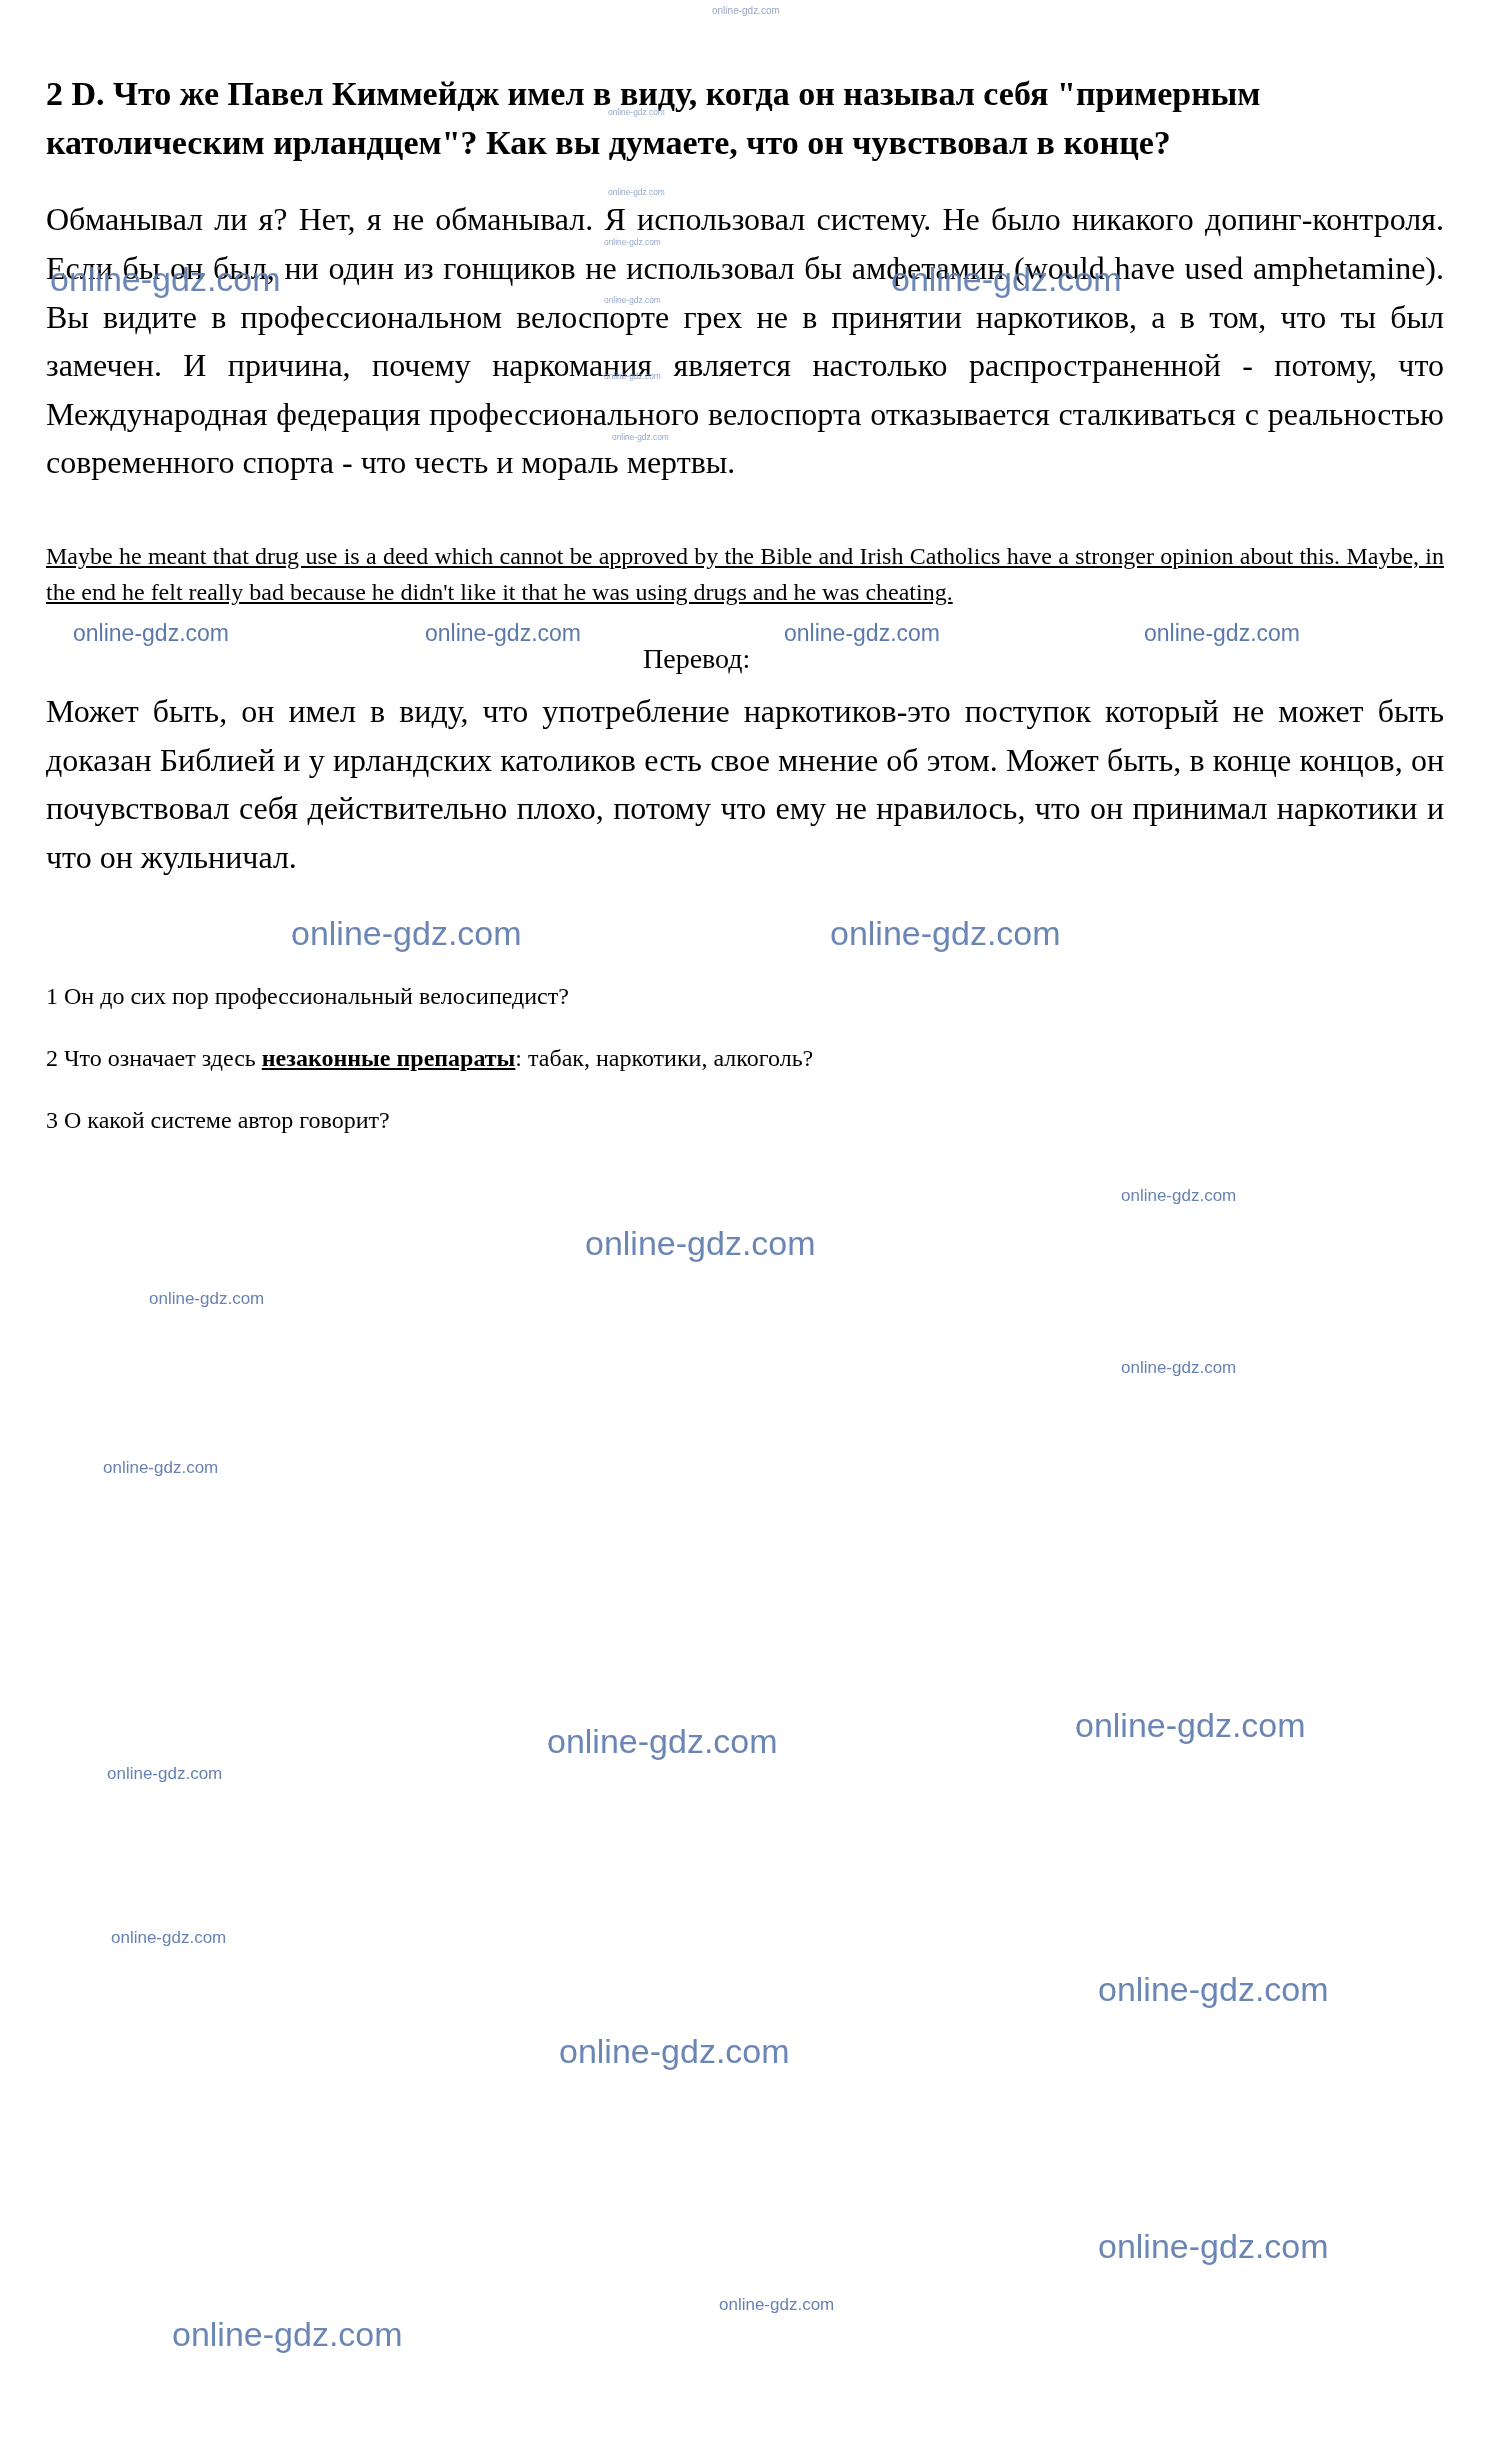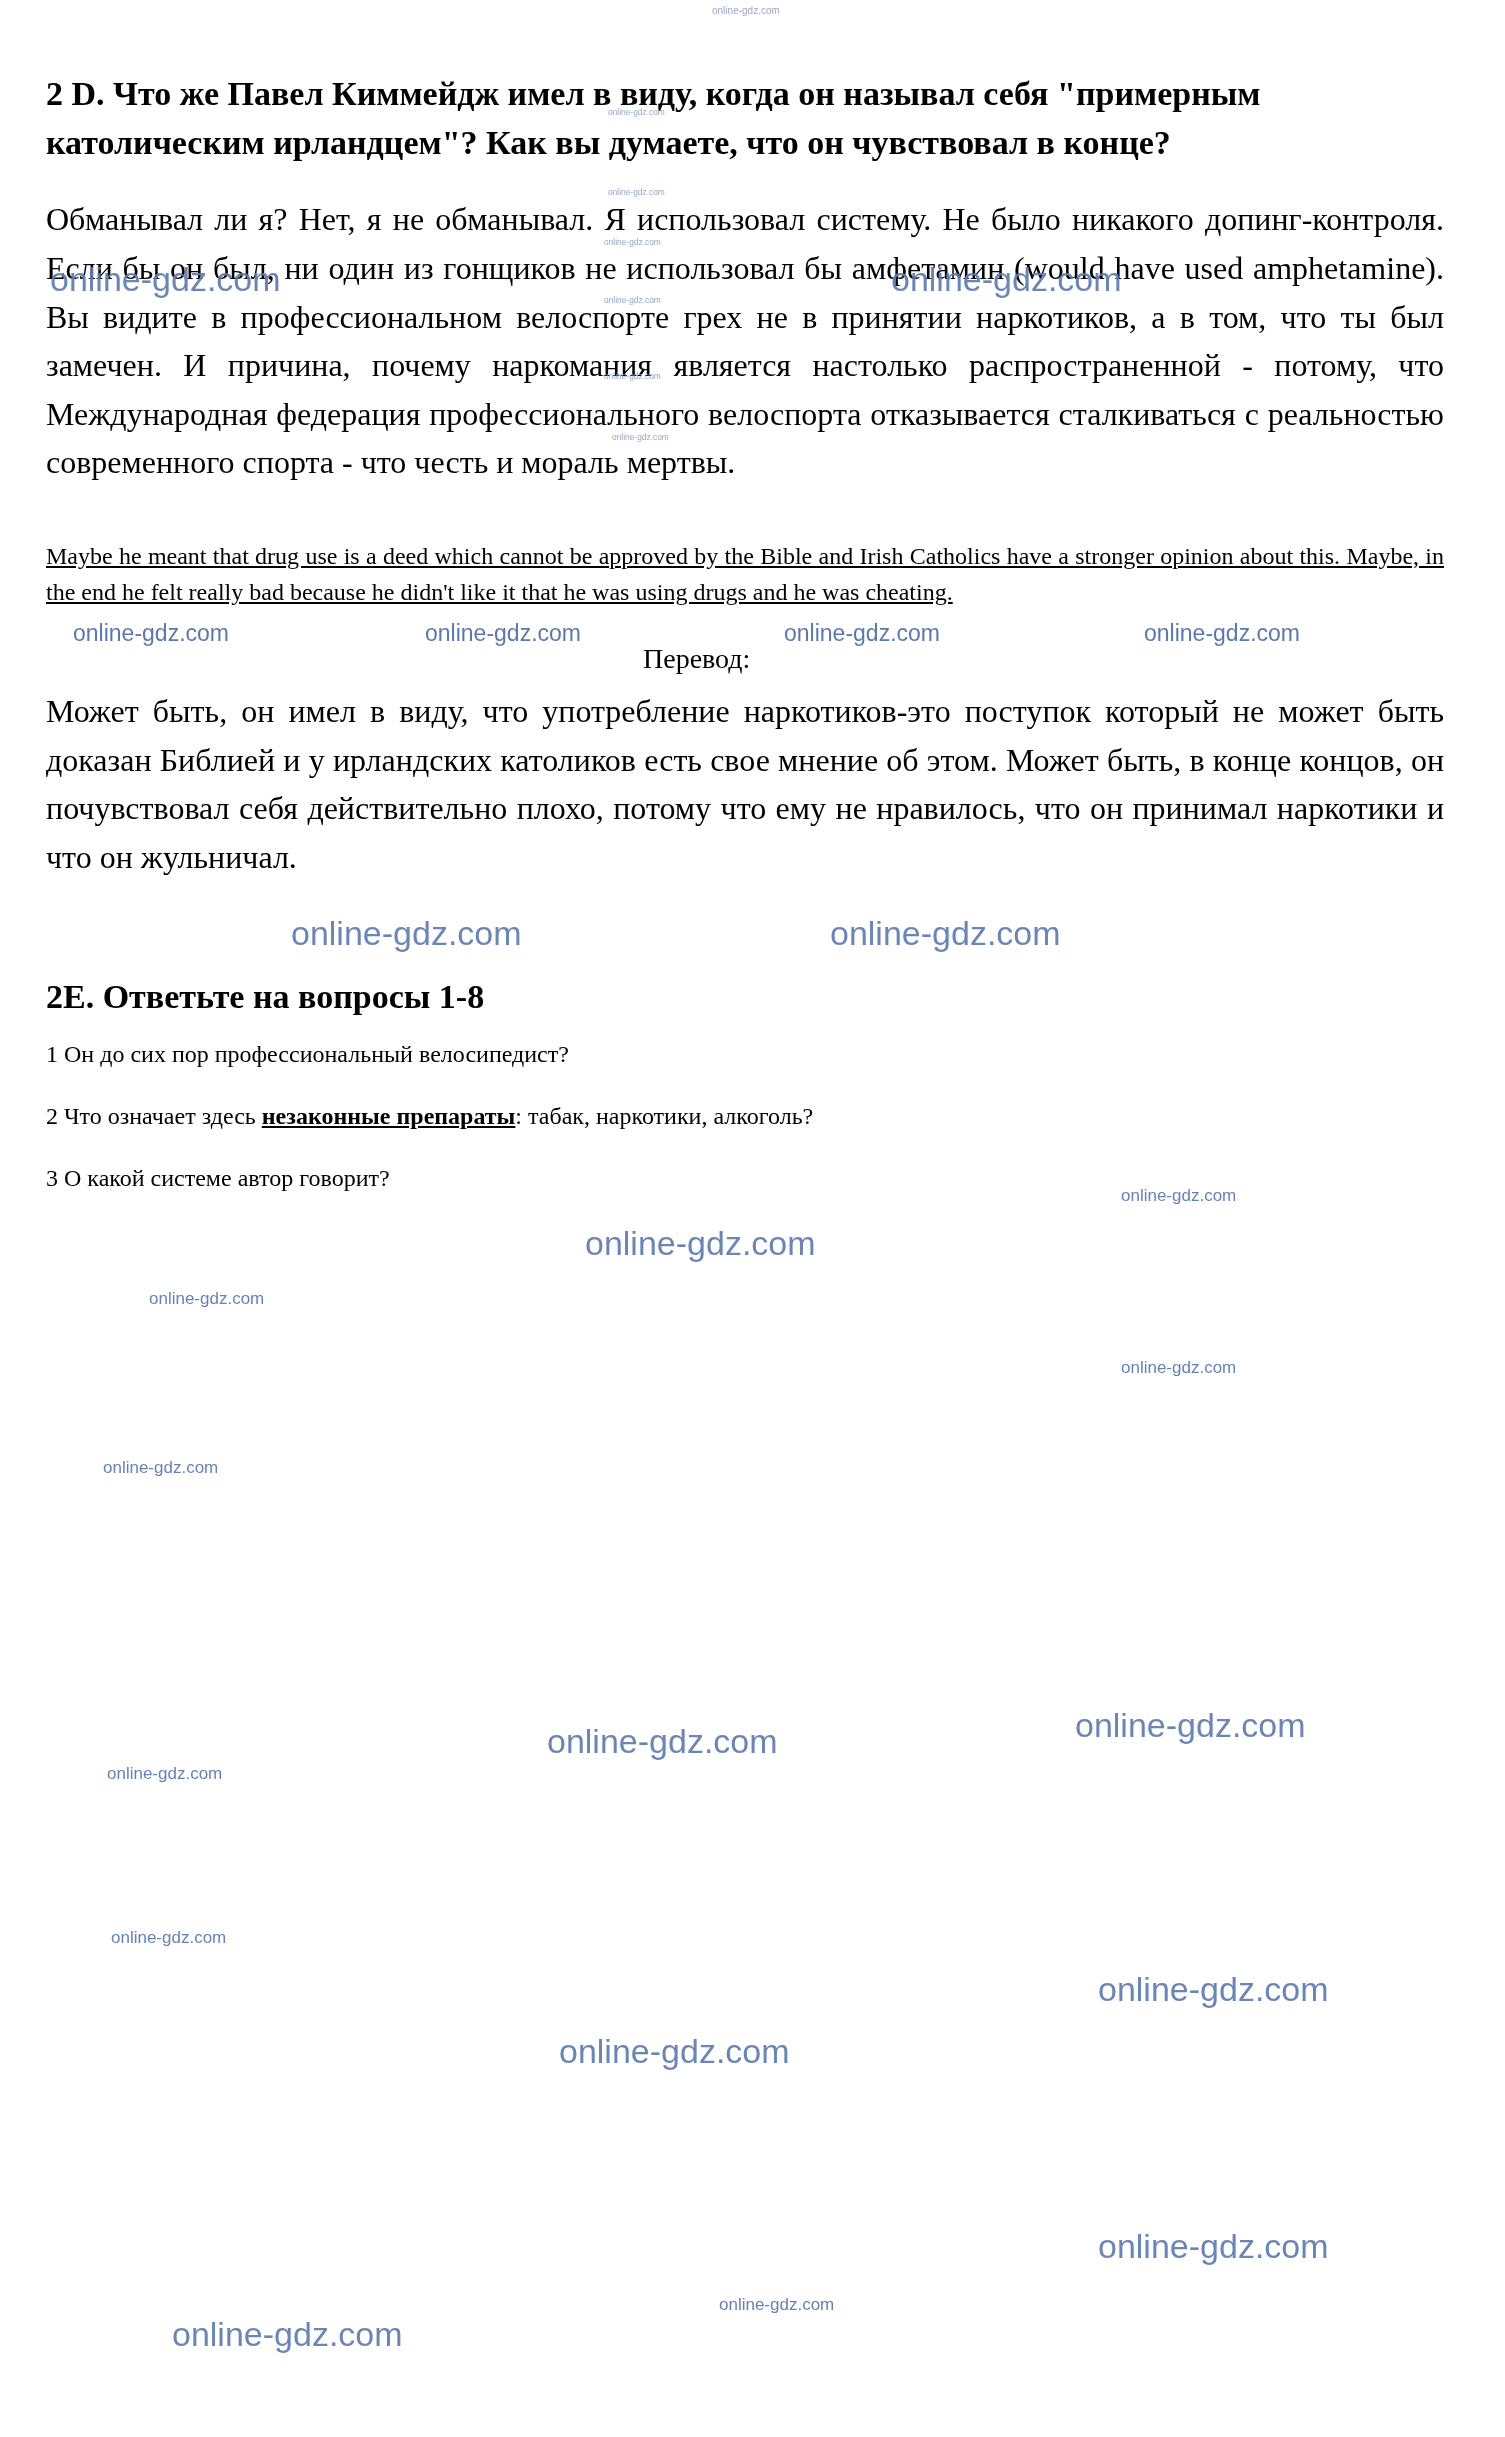--- a/index.html
+++ b/index.html
@@ -116,21 +116,20 @@
     <div class="para-en">Maybe he meant that drug use is a deed which cannot be approved by the Bible and Irish Catholics have a stronger opinion about this. Maybe, in the end he felt really bad because he didn't like it that he was using drugs and he was cheating.</div>
 
     <div class="spacer-sm"></div>
 
     <div class="perevod">Перевод:</div>
 
     <div class="para">Может быть, он имел в виду, что употребление наркотиков-это поступок который не может быть доказан Библией и у ирландских католиков есть свое мнение об этом. Может быть, в конце концов, он почувствовал себя действительно плохо, потому что ему не нравилось, что он принимал наркотики и что он жульничал.</div>
 
     <div class="spacer-lg"></div>
 
-    <div class="section-title">2E. Ответьте на вопросы 1-8</div>
 
     <div class="qline">
       <span>1</span>
       <span>Он до сих пор профессиональный велосипедист?</span>
     </div>
 
     <div class="qline">
       <span>2</span>
       <span>Что означает здесь </span><b>незаконные препараты</b><span>: табак, наркотики, алкоголь?</span>
     </div>

